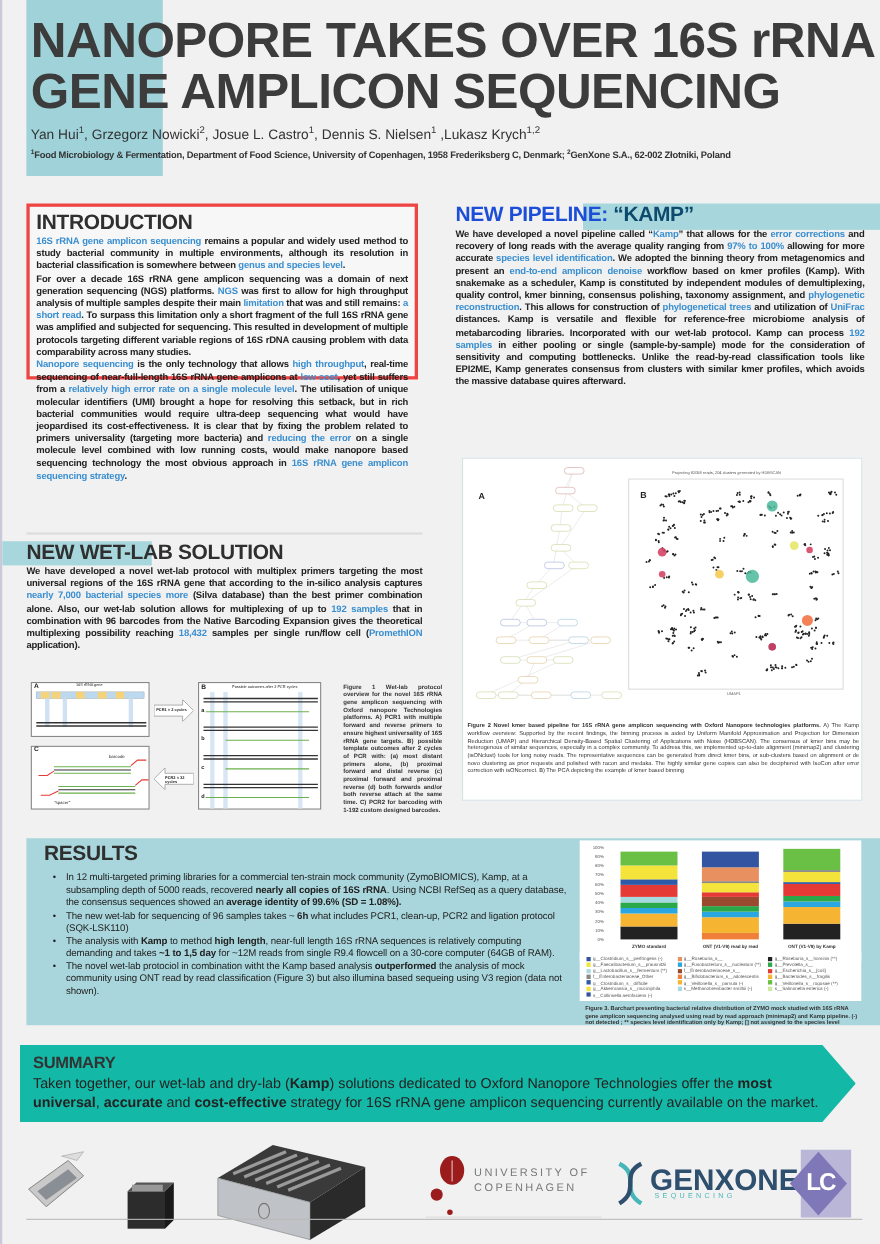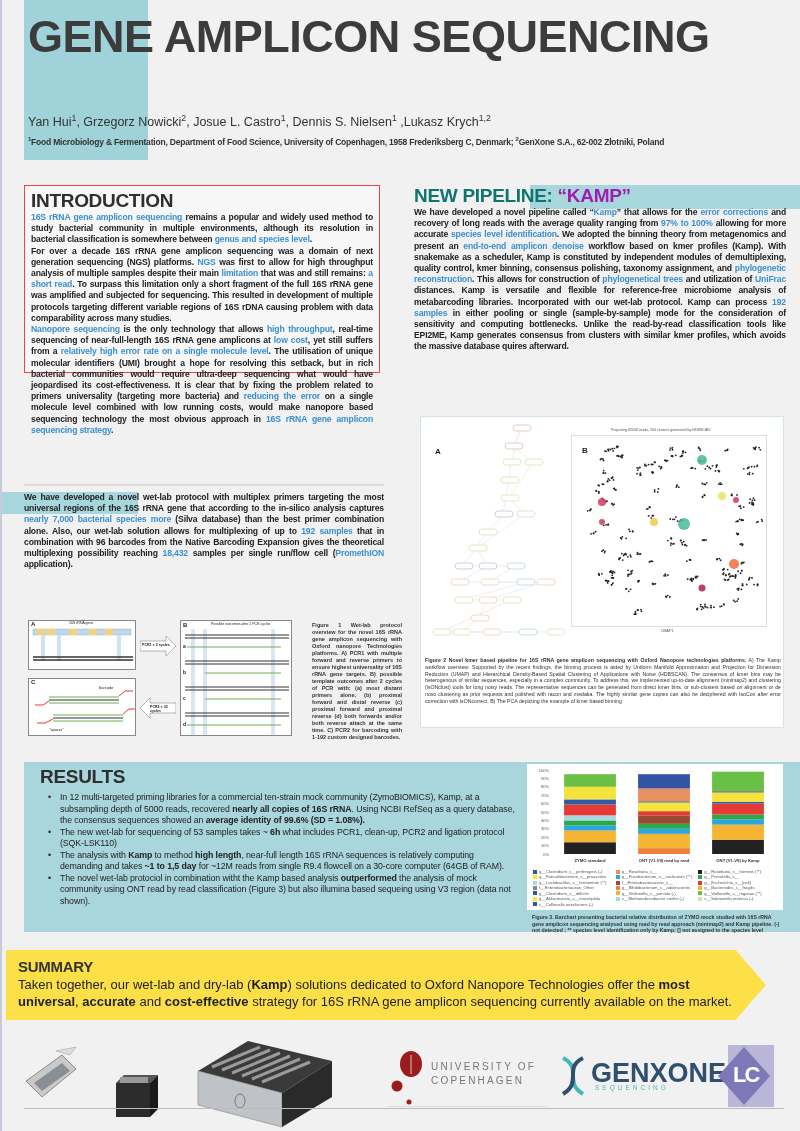--- a/index.html
+++ b/index.html
@@ -5,78 +5,80 @@
 *{box-sizing:border-box;margin:0;padding:0}
 html,body{width:800px;height:1131px;overflow:hidden}
 body{background:#f1f1f1;font-family:"Liberation Sans",sans-serif;color:#222;position:relative;border-left:2px solid #c9c9d9}
 .hl{color:#3a8fd0;font-weight:bold}
 b{font-weight:bold}
 .title-accent{position:absolute;left:22px;top:0;width:124px;height:160px;background:#9fd3d9}
 .title{position:absolute;left:26px;top:14px;font-size:45px;line-height:46px;font-weight:bold;color:#3c3c3c;letter-spacing:-0.5px;font-family:"Liberation Sans",sans-serif}
 .authors{position:absolute;left:26px;top:113px;font-size:12.5px;color:#333;font-family:"Liberation Sans",sans-serif}
 .affil{position:absolute;left:26px;top:136px;font-size:8.5px;color:#333;font-weight:bold;letter-spacing:-0.2px}
 sup{font-size:70%}
-.sec-intro{position:absolute;left:22px;top:185px;width:356px;height:188px;border:1px solid #ef4444;background:#f7f7f7;padding:4px 6px}
+.sec-intro{position:absolute;left:22px;top:185px;width:356px;height:160px;border:3px solid #ef4444;background:#f7f7f7;padding:4px 6px}
 .h2{font-size:19px;font-weight:bold;color:#2f2f2f;line-height:22px;letter-spacing:-0.3px}
 .body{font-size:8.6px;line-height:11.2px;text-align:justify;font-weight:bold;color:#222;letter-spacing:-0.15px}
 .divider{position:absolute;left:22px;top:484px;width:360px;height:2px;background:#dcdcdc}
 .wet-accent{position:absolute;left:0;top:492px;width:136px;height:22px;background:#a7d7dc}
 .sec-wet{position:absolute;left:22px;top:492px;width:360px}
 .wet-fig{position:absolute;left:26px;top:618px;width:370px;height:120px}
 .panel{position:absolute;background:#fff;border:1px solid #888}
 .fig1cap{position:absolute;left:284px;top:4px;width:90px;font-size:5.5px;line-height:7px;font-weight:bold;color:#333;text-align:justify}
 .pipe-accent{position:absolute;left:528px;top:185px;width:272px;height:24px;background:#a7d7dc}
 .sec-pipe{position:absolute;left:412px;top:185px;width:372px}
-.sec-pipe .h2 span{color:#a21caf}
+.sec-pipe .h2 span{color:#0c4a6e}
 .fig2{position:absolute;left:418px;top:416px;width:364px;height:312px;background:#fff;border:1px solid #d4e3e6}
 .fig2cap{position:absolute;left:4px;top:240px;width:356px;font-size:5.2px;line-height:6.8px;font-weight:bold;color:#333;text-align:justify}
 .results{position:absolute;left:22px;top:762px;width:792px;height:170px;background:#a9d6dc}
 .results .h2{position:absolute;left:16px;top:4px}
 .results ul{position:absolute;left:24px;top:30px;width:470px;list-style:none}
 .results li{font-size:8.8px;line-height:11.5px;color:#222;position:relative;padding-left:12px;letter-spacing:-0.1px}
 .results li::before{content:"•";position:absolute;left:0;top:0}
 .fig3{position:absolute;left:525px;top:764px;width:256px;height:110px;background:#fff}
 .fig3leg{position:absolute;left:525px;top:866px;width:256px;height:44px;background:#fff;padding:3px 6px;display:grid;grid-template-columns:1fr 1fr 1fr;gap:0 4px}
 .legitem{font-size:4.2px;line-height:5.4px;color:#555;display:flex;align-items:center;white-space:nowrap;overflow:hidden}
 .legsw{display:inline-block;width:4px;height:4px;margin-right:2px;flex:none}
 .fig3cap{position:absolute;left:530px;top:914px;width:250px;font-size:5.2px;line-height:6.6px;font-weight:bold;color:#333}
-.summary{position:absolute;left:4px;top:950px;width:760px;height:70px;background:#fde047;clip-path:polygon(0 0,96% 0,100% 50%,96% 100%,0 100%)}
+.summary{position:absolute;left:16px;top:950px;width:760px;height:70px;background:#14b8a6;clip-path:polygon(0 0,96% 0,100% 50%,96% 100%,0 100%)}
 .summary .h2{position:absolute;left:12px;top:6px;font-size:15px;color:#333}
 .summary .txt{position:absolute;left:12px;top:26px;width:720px;font-size:13px;line-height:17px;color:#222}
 .footer-line{position:absolute;left:22px;top:1108px;width:760px;height:1px;background:#bbb}
 .logo-ku{position:absolute;left:385px;top:1050px;width:160px;height:60px}
 .logo-ku .txt{position:absolute;left:44px;top:10px;font-family:Liberation Sans, sans-serif;font-size:10px;letter-spacing:2.2px;color:#777;line-height:14px}
 .logo-gx{position:absolute;left:555px;top:1052px;width:140px;height:60px}
 .logo-gx .name{position:absolute;left:34px;top:6px;font-size:27px;font-weight:bold;color:#2e4f6e}
 .logo-gx .sub{position:absolute;left:38px;top:32px;font-size:6.5px;letter-spacing:3px;color:#4bb7b8}
 .logo-lc{position:absolute;left:712px;top:1045px;width:60px;height:68px}
 </style>
 </head>
 <body>
 
 <div class="title-accent"></div>
 <div class="title">
+  <div>NANOPORE TAKES OVER 16S rRNA</div>
   <div>GENE AMPLICON SEQUENCING</div>
 </div>
 <div class="authors" id="authors"><span>Yan Hui<sup>1</sup></span><span>, Grzegorz Nowicki<sup>2</sup></span><span>, Josue L. Castro<sup>1</sup></span><span>, Dennis S. Nielsen<sup>1</sup></span><span> ,Lukasz Krych<sup>1,2</sup></span></div>
 <div class="affil">
   <sup>1</sup><span>Food Microbiology &amp; Fermentation, Department of Food Science, University of Copenhagen, 1958 Frederiksberg C, Denmark;</span> <sup>2</sup><span>GenXone S.A., 62-002 Złotniki, Poland</span>
 </div>
 
 <div class="sec-intro">
   <div class="h2">INTRODUCTION</div>
   <div class="body"><span class="hl">16S rRNA gene amplicon sequencing</span><span> remains a popular and widely used method to study bacterial community in multiple environments, although its resolution in bacterial classification is somewhere between </span><span class="hl">genus and species level</span><span>.</span></div>
   <div class="body"><span>For over a decade 16S rRNA gene amplicon sequencing was a domain of next generation sequencing (NGS) platforms. </span><span class="hl">NGS</span><span> was first to allow for high throughput analysis of multiple samples despite their main </span><span class="hl">limitation</span><span> that was and still remains: </span><span class="hl">a short read</span><span>. To surpass this limitation only a short fragment of the full 16S rRNA gene was amplified and subjected for sequencing. This resulted in development of multiple protocols targeting different variable regions of 16S rDNA causing problem with data comparability across many studies.</span></div>
   <div class="body"><span class="hl">Nanopore sequencing</span><span> is the only technology that allows </span><span class="hl">high throughput</span><span>, real-time sequencing of near-full-length 16S rRNA gene amplicons at </span><span class="hl">low cost</span><span>, yet still suffers from a </span><span class="hl">relatively high error rate on a single molecule level</span><span>. The utilisation of unique molecular identifiers (UMI) brought a hope for resolving this setback, but in rich bacterial communities would require ultra-deep sequencing what would have jeopardised its cost-effectiveness. It is clear that by fixing the problem related to primers universality (targeting more bacteria) and </span><span class="hl">reducing the error</span><span> on a single molecule level combined with low running costs, would make nanopore based sequencing technology the most obvious approach in </span><span class="hl">16S rRNA gene amplicon sequencing strategy</span><span>.</span></div>
 </div>
 
 <div class="divider"></div>
 
 <div class="wet-accent"></div>
 <div class="sec-wet">
+  <div class="h2" style="position:relative;z-index:1">NEW WET-LAB SOLUTION</div>
   <div class="body"><span>We have developed a novel wet-lab protocol with multiplex primers targeting the most universal regions of the 16S rRNA gene that according to the in-silico analysis captures </span><span class="hl">nearly 7,000 bacterial species more</span><span> (Silva database) than the best primer combination alone. Also, our wet-lab solution allows for multiplexing of up to </span><span class="hl">192 samples</span><span> that in combination with 96 barcodes from the Native Barcoding Expansion gives the theoretical multiplexing possibility reaching </span><span class="hl">18,432</span><span> samples per single run/flow cell (</span><span class="hl">PromethION</span><span> application).</span></div>
 </div>
 
 <div class="wet-fig">
   <div class="panel" style="left:0;top:2px;width:108px;height:50px">
     <span style="position:absolute;left:2px;top:0;font-size:6px;font-weight:bold">A</span>
     <span style="position:absolute;left:40px;top:0;font-size:3.5px">16S rRNA gene</span>
     <svg width="108" height="48" style="position:absolute;left:0;top:0">
       <rect x="4" y="8" width="98" height="6" fill="#bcd9f0" stroke="#888" stroke-width="0.3"></rect>
       <rect x="8" y="8" width="8" height="6" fill="#f5d37a"></rect>
@@ -147,21 +149,21 @@
         <span style="position: absolute; left: 2px; top: 48px; font-size: 5px; font-weight: bold;">b</span>
         <span style="position: absolute; left: 2px; top: 74px; font-size: 5px; font-weight: bold;">c</span>
         <span style="position: absolute; left: 2px; top: 100px; font-size: 5px; font-weight: bold;">d</span>
       </div>
   </div>
   <div class="fig1cap">Figure 1 Wet-lab protocol overview for the novel 16S rRNA gene amplicon sequencing with Oxford nanopore Technologies platforms. A) PCR1 with multiple forward and reverse primers to ensure highest universality of 16S rRNA gene targets. B) possible template outcomes after 2 cycles of PCR with: (a) most distant primers alone, (b) proximal forward and distal reverse (c) proximal forward and proximal reverse (d) both forwards and/or both reverse attach at the same time. C) PCR2 for barcoding with 1-192 custom designed barcodes.</div>
 </div>
 
 <div class="pipe-accent"></div>
 <div class="sec-pipe">
-  <div class="h2" style="position:relative;z-index:1"><span style="color:#0f766e">NEW PIPELINE: </span><span>“KAMP”</span></div>
+  <div class="h2" style="position:relative;z-index:1"><span style="color:#1d4ed8">NEW PIPELINE: </span><span>“KAMP”</span></div>
   <div class="body"><span>We have developed a novel pipeline called “</span><span class="hl">Kamp</span><span>” that allows for the </span><span class="hl">error corrections</span><span> and recovery of long reads with the average quality ranging from </span><span class="hl">97% to 100%</span><span> allowing for more accurate </span><span class="hl">species level identification</span><span>. We adopted the binning theory from metagenomics and present an </span><span class="hl">end-to-end amplicon denoise</span><span> workflow based on kmer profiles (Kamp). With snakemake as a scheduler, Kamp is constituted by independent modules of demultiplexing, quality control, kmer binning, consensus polishing, taxonomy assignment, and </span><span class="hl">phylogenetic reconstruction</span><span>. This allows for construction of </span><span class="hl">phylogenetical trees</span><span> and utilization of </span><span class="hl">UniFrac</span><span> distances. Kamp is versatile and flexible for reference-free microbiome analysis of metabarcoding libraries. Incorporated with our wet-lab protocol. Kamp can process </span><span class="hl">192 samples</span><span> in either pooling or single (sample-by-sample) mode for the consideration of sensitivity and computing bottlenecks. Unlike the read-by-read classification tools like EPI2ME, Kamp generates consensus from clusters with similar kmer profiles, which avoids the massive database quires afterward.</span></div>
 </div>
 
 <div class="fig2">
   <span style="position:absolute;left:14px;top:30px;font-size:8px;font-weight:bold">A</span>
   <svg width="150" height="236" style="position:absolute;left:4px;top:2px" id="dag">
       <line x1="96" y1="9" x2="88" y2="27" stroke="#ddd" stroke-width="0.5"></line>
       <line x1="96" y1="9" x2="86" y2="43" stroke="#ddd" stroke-width="0.5"></line>
       <line x1="88" y1="27" x2="108" y2="43" stroke="#ddd" stroke-width="0.5"></line>
       <line x1="86" y1="43" x2="84" y2="61" stroke="#ddd" stroke-width="0.5"></line>
@@ -669,21 +671,21 @@
   </div>
   <span style="position:absolute;left:190px;top:11px;font-size:3.6px;color:#555">Projecting 82058 reads, 204 clusters generated by HDBSCAN</span>
   <span style="position:absolute;left:240px;top:212px;font-size:3.6px;color:#555">UMAP1</span>
   <div class="fig2cap"><span>Figure 2 Novel kmer based pipeline for 16S rRNA gene amplicon sequencing with Oxford Nanopore technologies platforms.</span><span style="font-weight:normal"> A) The Kamp workflow overview: Supported by the recent findings, the binning process is aided by Uniform Manifold Approximation and Projection for Dimension Reduction (UMAP) and Hierarchical Density-Based Spatial Clustering of Applications with Noise (HDBSCAN). The consensus of kmer bins may be heterogenous of similar sequences, especially in a complex community. To address this, we implemented up-to-date alignment (minimap2) and clustering (isONclust) tools for long noisy reads. The representative sequences can be generated from direct kmer bins, or sub-clusters based on alignment or de novo clustering as prior requests and polished with racon and medaka. The highly similar gene copies can also be deciphered with IsoCon after error correction with isONcorrect.  B) The PCA depicting the example of kmer based binning</span></div>
 </div>
 
 <div class="results">
   <div class="h2">RESULTS</div>
   <ul>
     <li><span>In 12 multi-targeted priming libraries for a commercial ten-strain mock community (ZymoBIOMICS), Kamp, at a subsampling depth of 5000 reads, recovered </span><b>nearly all copies of 16S rRNA</b><span>. Using NCBI RefSeq as a query database, the consensus sequences showed an </span><b>average identity of 99.6% (SD = 1.08%).</b></li>
-    <li><span>The new wet-lab for sequencing of 53 samples takes ~ </span><b>6h</b><span> what includes PCR1, clean-up, PCR2 and ligation protocol (SQK-LSK110)</span></li>
+    <li><span>The new wet-lab for sequencing of 96 samples takes ~ </span><b>6h</b><span> what includes PCR1, clean-up, PCR2 and ligation protocol (SQK-LSK110)</span></li>
     <li><span>The analysis with </span><b>Kamp</b><span> to method </span><b>high length</b><span>, near-full length 16S rRNA sequences is relatively computing demanding and takes </span><b>~1 to 1,5 day</b><span> for ~12M reads from single R9.4 flowcell on a 30-core computer (64GB of RAM).</span></li>
     <li><span>The novel wet-lab protociol in combination witht the Kamp based analysis </span><b>outperformed</b><span> the analysis of mock community using ONT read by read classification (Figure 3) but also illumina based sequeing using V3 region (data not shown).</span></li>
   </ul>
 </div>
 
 <div class="fig3">
   <svg width="256" height="110" id="barchart">
       <text x="22" y="91.5" font-size="4" text-anchor="end" fill="#555" font-family="Liberation Sans, sans-serif">0%</text>
       <text x="22" y="83.1" font-size="4" text-anchor="end" fill="#555" font-family="Liberation Sans, sans-serif">10%</text>
       <text x="22" y="74.7" font-size="4" text-anchor="end" fill="#555" font-family="Liberation Sans, sans-serif">20%</text>

